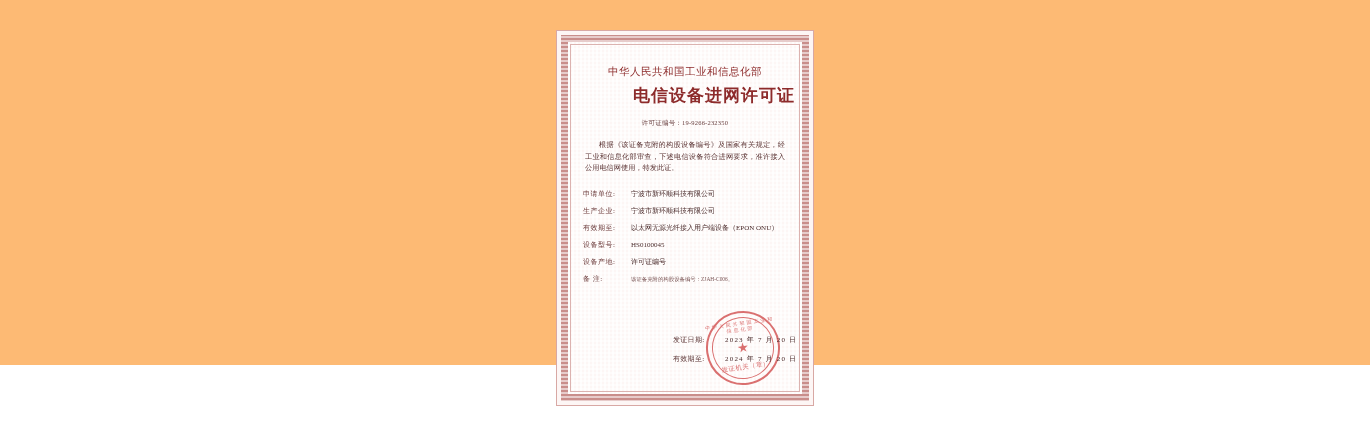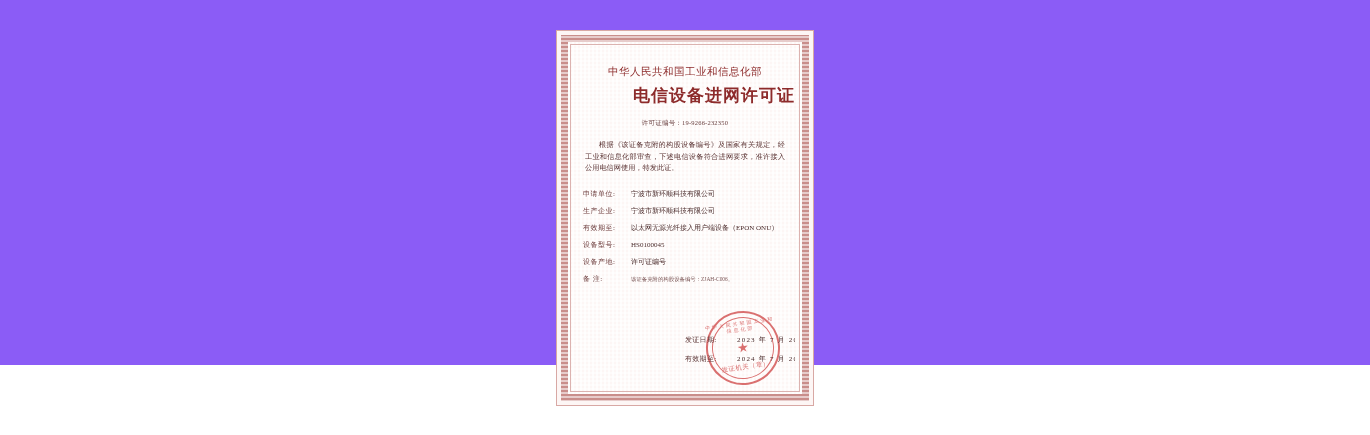--- a/index.html
+++ b/index.html
@@ -10,21 +10,21 @@
   body {
     width: 1370px;
     height: 435px;
     font-family: "Liberation Serif", serif;
     overflow: hidden;
   }
   #stage {
     position: relative;
     width: 1370px;
     height: 365px;
-    background: #8b5cf6;
+    background: #fdba74;
   }
 
   
   .cert {
     position: absolute;
     left: 556px;
     top: 30px;
     width: 258px;
     height: 376px;
     background: #fdf6f5;
@@ -187,21 +187,21 @@
     left: 0; right: 0;
     bottom: 11px;
     text-align: center;
     font-size: 6.5px;
     letter-spacing: 0.4px;
   }
 
   
   .dates {
     position: absolute;
-    left: 110px;
+    left: 98px;
     bottom: 14px;
     width: 150px;
   }
   .date-row {
     display: flex;
     align-items: baseline;
     font-size: 7px;
     color: #5b3434;
     margin-bottom: 9px;
     letter-spacing: 0.3px;

